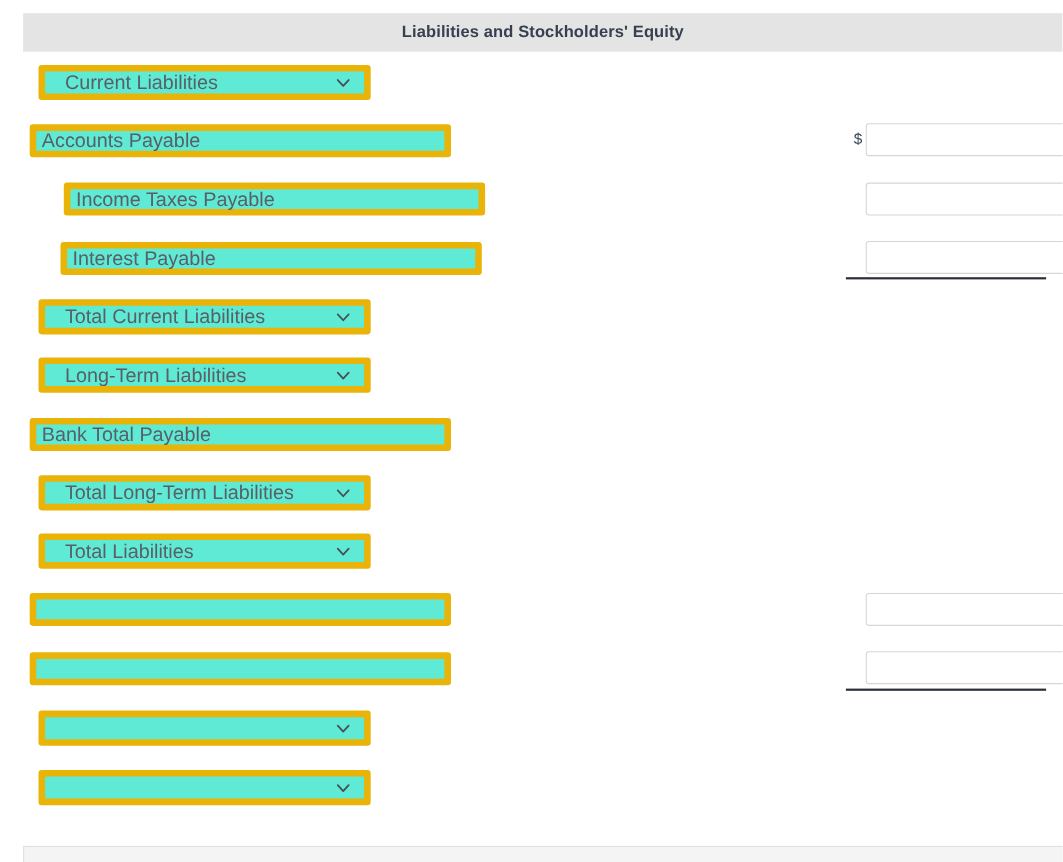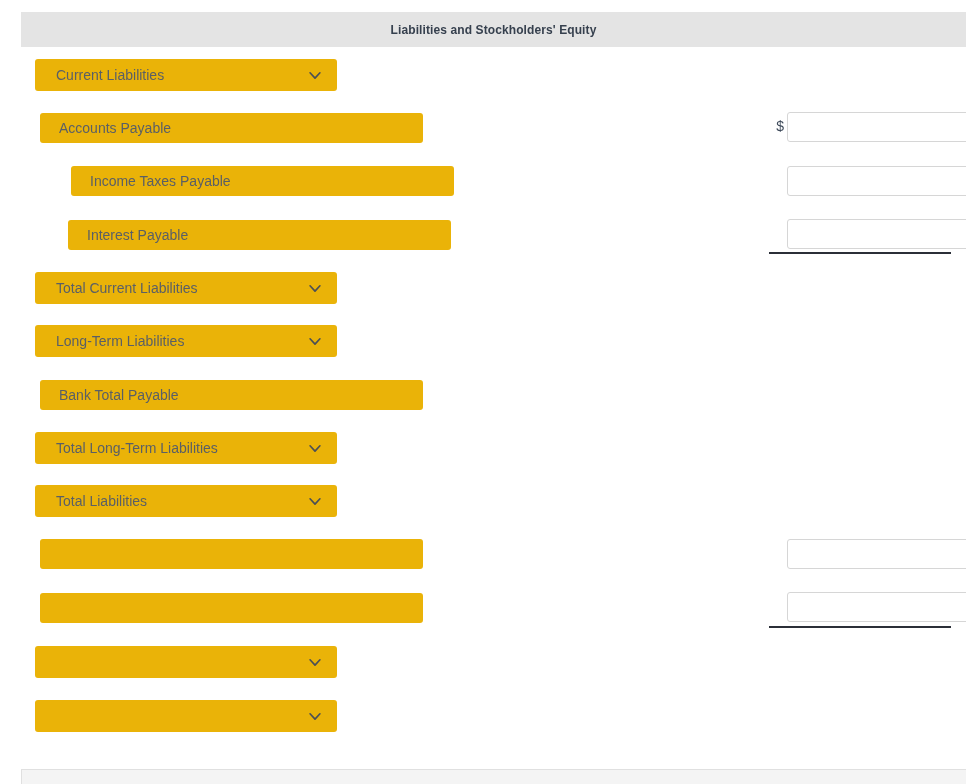--- a/index.html
+++ b/index.html
@@ -42,51 +42,51 @@
     left: 0px;
     top: 12px;
     width: 945px;
     height: 35px;
     background: #e4e4e4;
     display: flex;
     align-items: center;
     justify-content: center;
   }
   .section-header-title {
-    font-size: 12px;
+    font-size: 15px;
     font-weight: bold;
     color: #36404e;
     letter-spacing: 0.1px;
   }
 
   
   .ctl {
     position: absolute;
     box-sizing: border-box;
-    background: #eab308;
-    border: 3px solid #eab308;
+    background: #5eead4;
+    border: 6px solid #eab308;
     border-radius: 3px;
-    font-size: 14px;
+    font-size: 18px;
     color: #5a5f66;
     display: flex;
     align-items: center;
   }
   .ctl.select {
     left: 14px;
     width: 302px;
     height: 32px;
     padding-left: 18px;
     padding-right: 30px;
     justify-content: flex-start;
   }
   .ctl.text {
-    left: 19px;
+    left: 6px;
     width: 383px;
     height: 30px;
-    padding-left: 16px;
+    padding-left: 5px;
     align-items: center;
   }
   .ctl-label {
     white-space: nowrap;
     overflow: hidden;
     text-overflow: ellipsis;
   }
 
   .chev {
     position: absolute;

